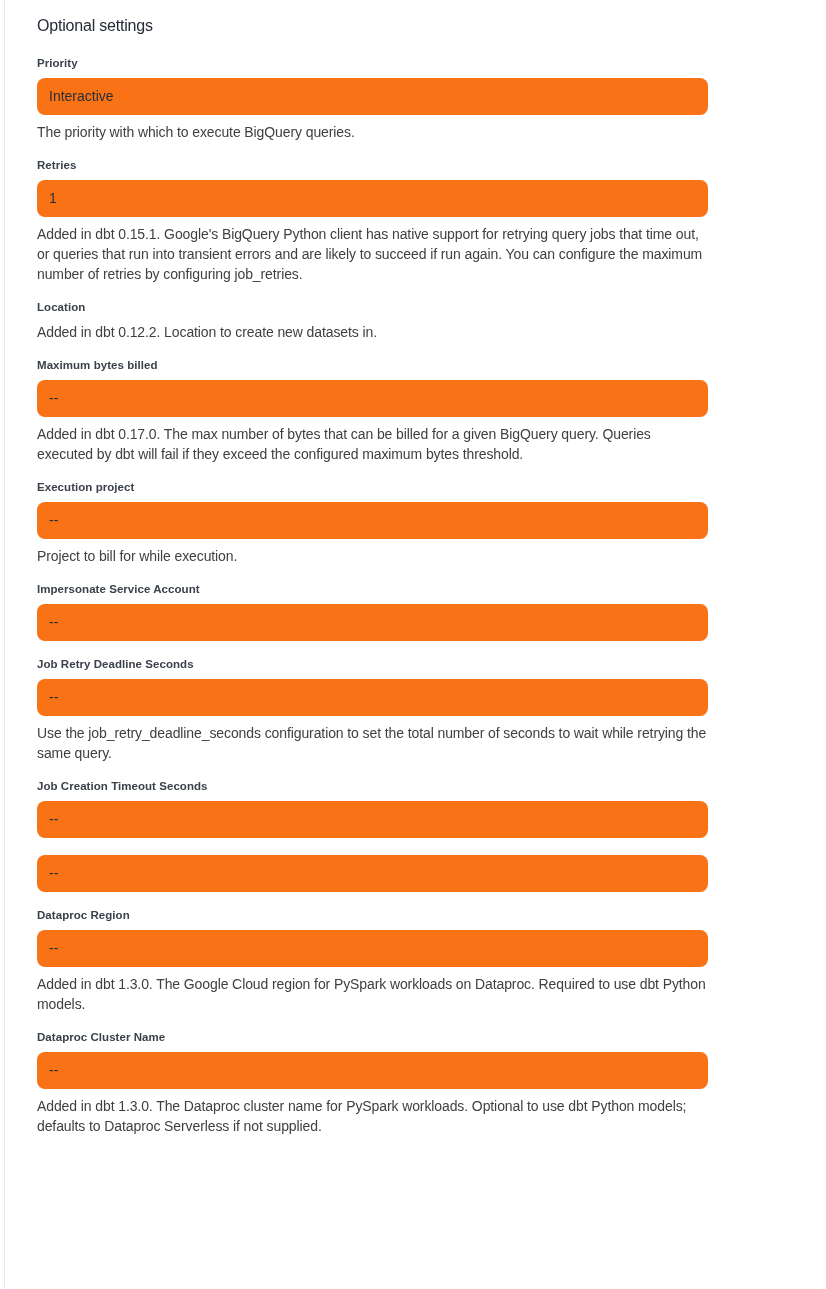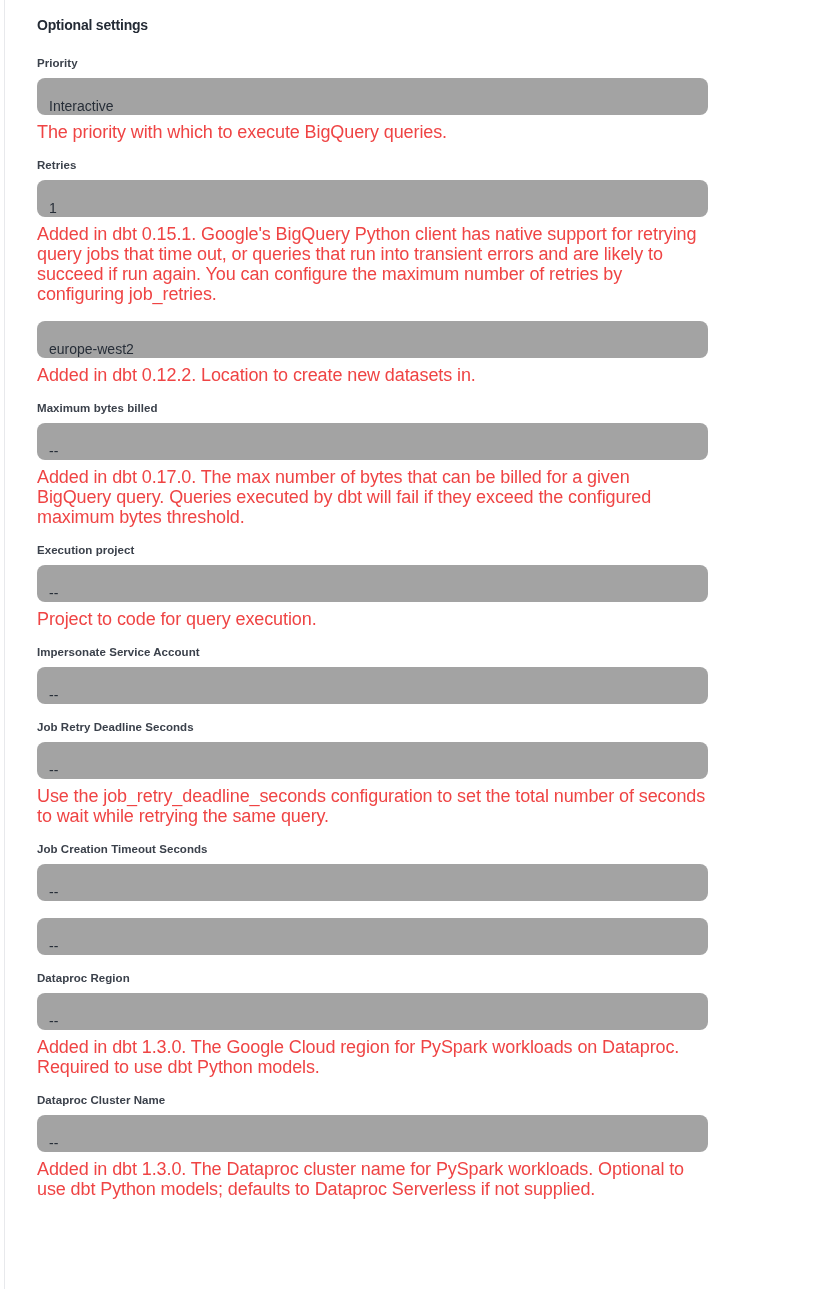--- a/index.html
+++ b/index.html
@@ -19,57 +19,57 @@
     bottom: 0;
     width: 1px;
     background: #e8e9ec;
   }
   .content {
     box-sizing: border-box;
     width: 826px;
     padding: 16px 118px 30px 37px;
   }
   .page-title {
-    font-size: 14px;
-    font-weight: 700;
+    font-size: 16px;
+    font-weight: 400;
     color: #242b35;
     letter-spacing: -0.2px;
     margin: 0 0 22px 0;
     line-height: 19px;
   }
   .field { margin-bottom: 17px; }
   .field-label {
     font-size: 11.5px;
     font-weight: 700;
     color: #3b414b;
     line-height: 13px;
     margin-bottom: 8px;
     letter-spacing: 0.05px;
   }
   .input-box {
     box-sizing: border-box;
     height: 37px;
-    background: #a3a3a3;
+    background: #f97316;
     border: none;
     border-radius: 8px;
     display: flex;
-    align-items: flex-end;
+    align-items: center;
     padding: 0 12px;
   }
   .input-value {
     font-size: 14px;
     color: #272e38;
     line-height: 17px;
     white-space: nowrap;
   }
   .field-help {
     margin-top: 7px;
-    font-size: 18px;
+    font-size: 14px;
     line-height: 20px;
-    color: #ef4444;
+    color: #404040;
     letter-spacing: -0.1px;
   }
 </style>
 </head>
 <body>
 
 <div class="left-rule"></div>
 
 <div class="content">
   <h1 class="page-title">Optional settings</h1>
@@ -85,40 +85,38 @@
 
   <div class="field">
     <div class="field-label">Retries</div>
     <div class="input-box">
       <span class="input-value">1</span>
     </div>
     <div class="field-help">Added in dbt 0.15.1. Google's BigQuery Python client has native support for retrying query jobs that time out, or queries that run into transient errors and are likely to succeed if run again. You can configure the maximum number of retries by configuring job_retries.</div>
   </div>
 
   <div class="field">
-    <div class="input-box">
-      <span class="input-value">europe-west2</span>
-    </div>
+    <div class="field-label">Location</div>
     <div class="field-help">Added in dbt 0.12.2. Location to create new datasets in.</div>
   </div>
 
   <div class="field">
     <div class="field-label">Maximum bytes billed</div>
     <div class="input-box">
       <span class="input-value">--</span>
     </div>
     <div class="field-help">Added in dbt 0.17.0. The max number of bytes that can be billed for a given BigQuery query. Queries executed by dbt will fail if they exceed the configured maximum bytes threshold.</div>
   </div>
 
   <div class="field">
     <div class="field-label">Execution project</div>
     <div class="input-box">
       <span class="input-value">--</span>
     </div>
-    <div class="field-help">Project to code for query execution.</div>
+    <div class="field-help">Project to bill for while execution.</div>
   </div>
 
   <div class="field">
     <div class="field-label">Impersonate Service Account</div>
     <div class="input-box">
       <span class="input-value">--</span>
     </div>
 
   </div>
 

